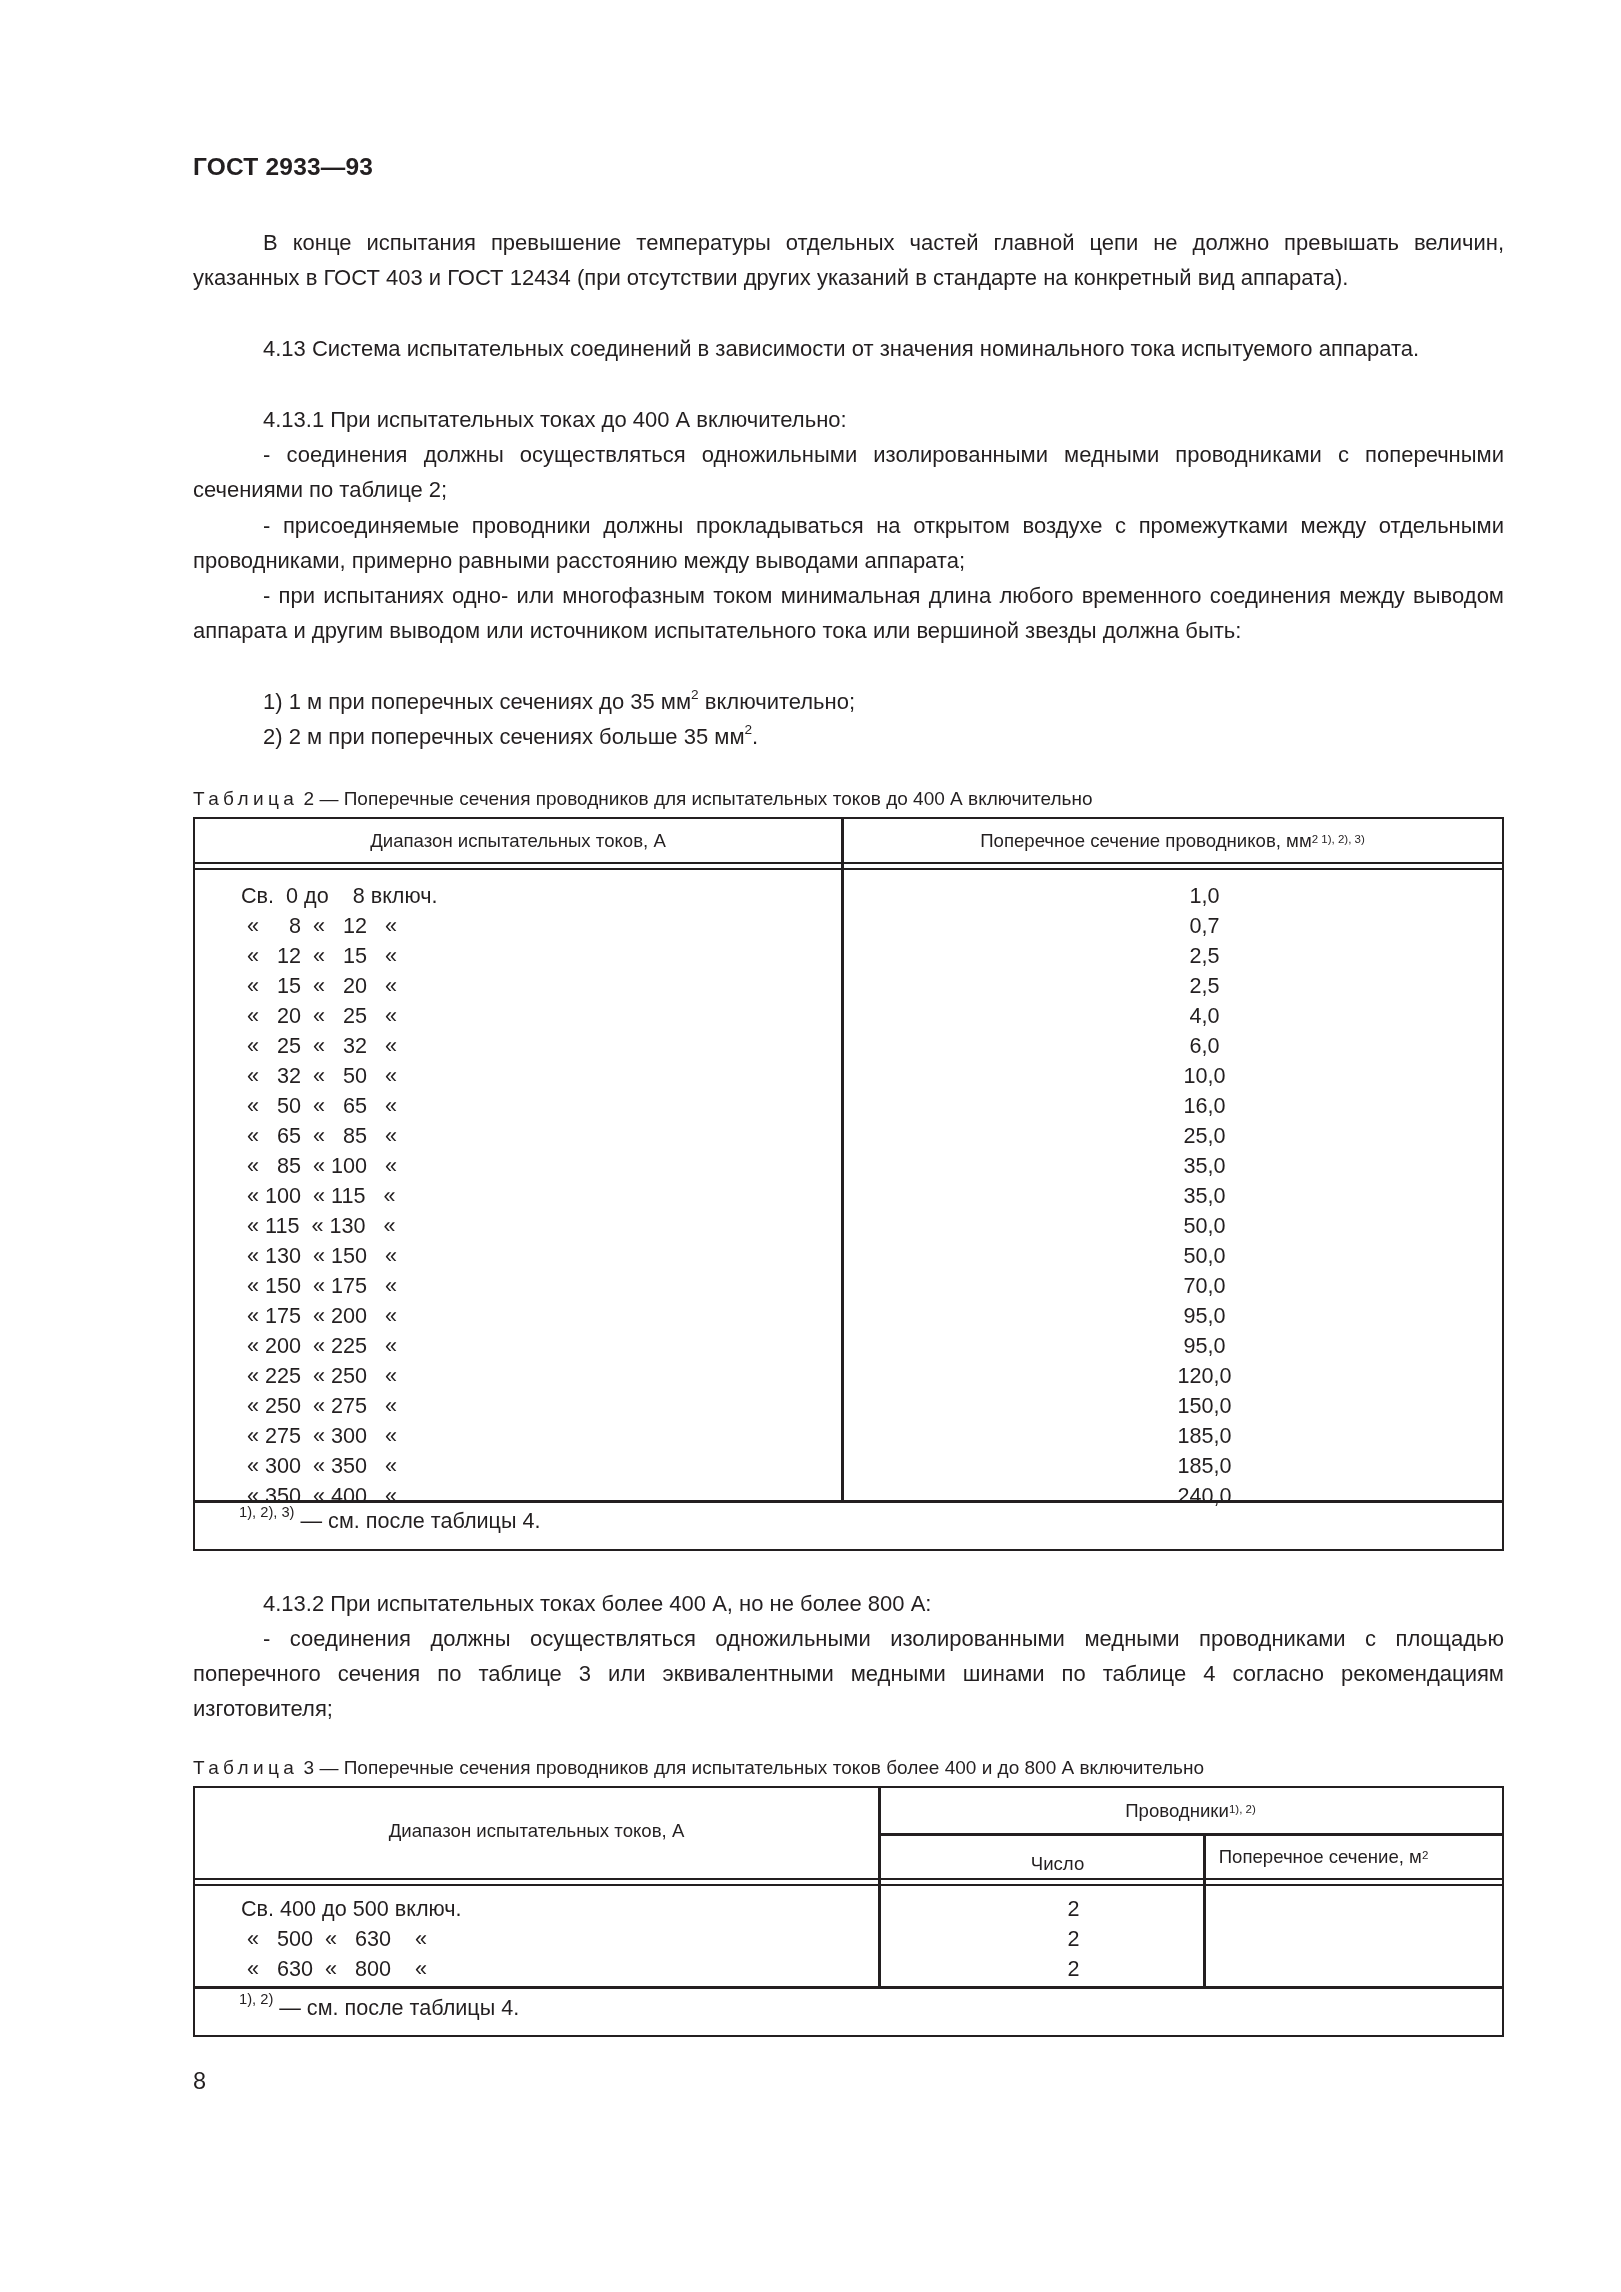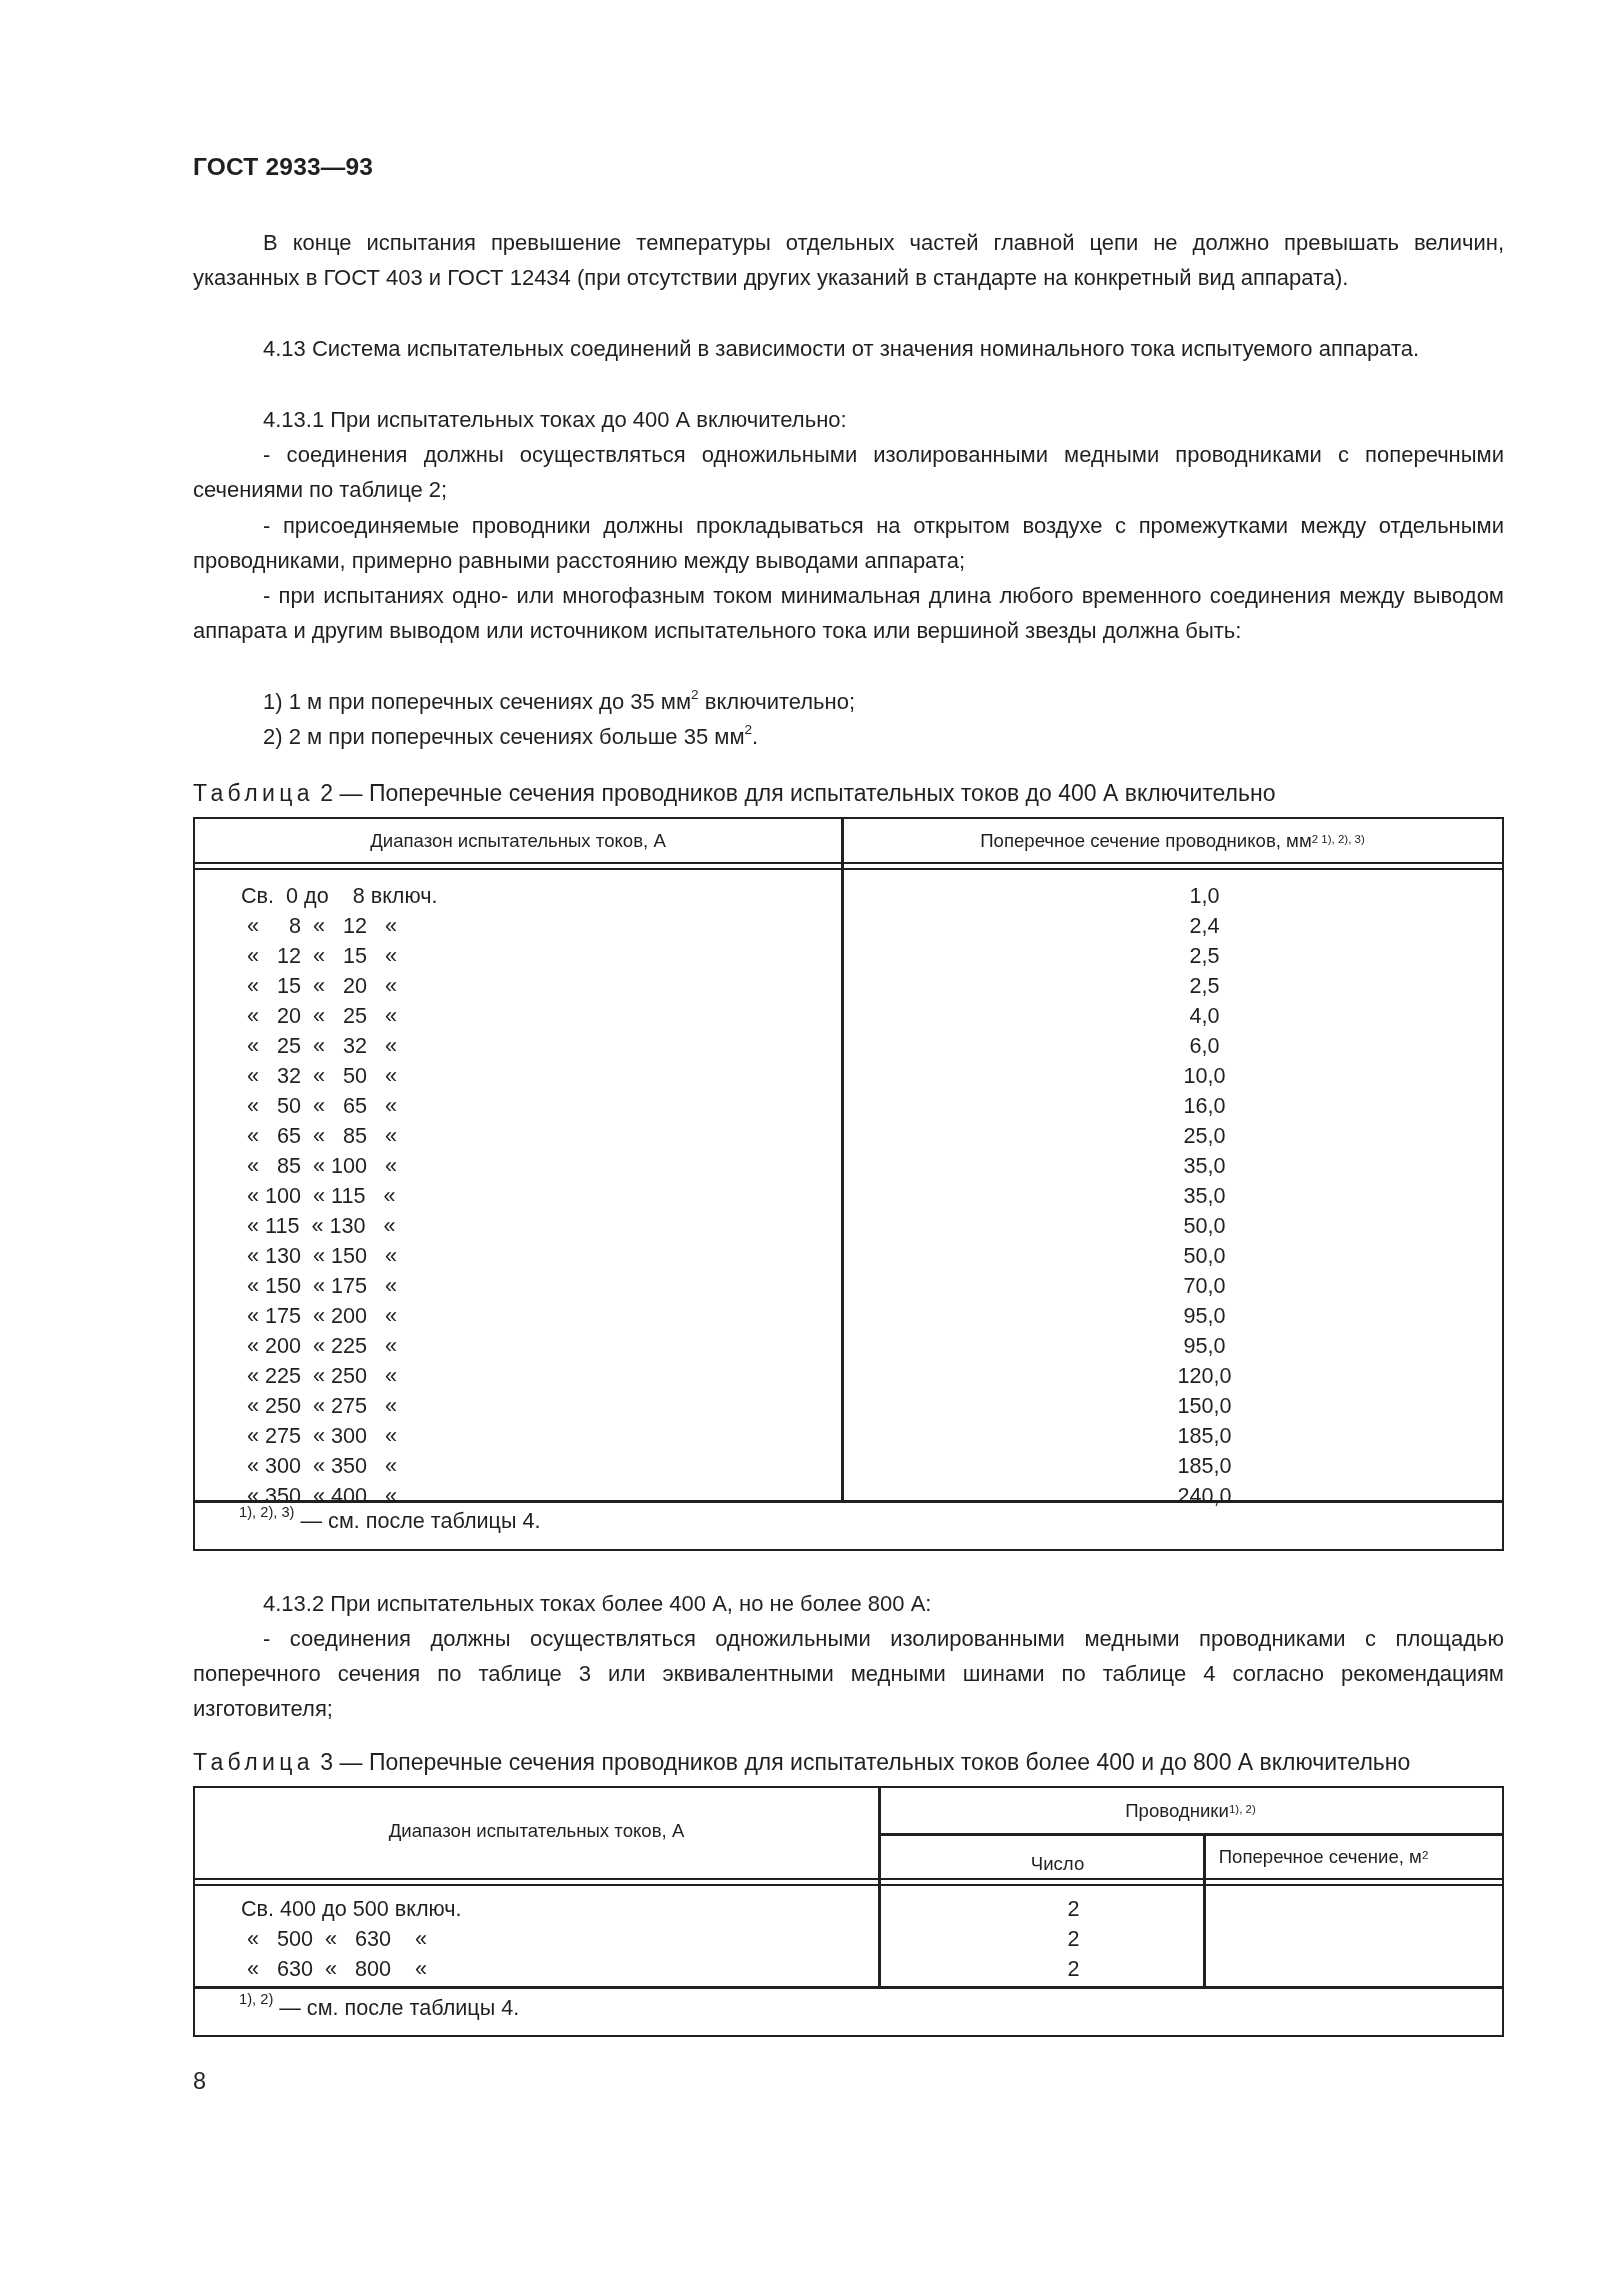--- a/index.html
+++ b/index.html
@@ -3,21 +3,21 @@
 <meta charset="utf-8">
 <style>
   html, body { margin: 0; padding: 0; background: #ffffff; }
   body { width: 1621px; height: 2293px; position: relative; overflow: hidden;
          font-family: "Liberation Sans", sans-serif; color: #231f20; }
   .abs { position: absolute; text-align: right; }
   .doc-header { left: 193px; top: 153px; font-size: 24.5px; font-weight: bold; letter-spacing: 0.2px; }
   .para { position: absolute; left: 193px; width: 1311px; font-size: 22px; line-height: 35px;
           text-align: justify; text-align-last: left; text-indent: 70px; margin: 0; }
   sup { font-size: 0.62em; line-height: 0; position: relative; top: -0.15em; vertical-align: super; }
-  .caption { position: absolute; left: 193px; font-size: 23px; white-space: nowrap; }
+  .caption { position: absolute; left: 193px; font-size: 19px; white-space: nowrap; margin-top: 8px; }
   .caption .lbl { letter-spacing: 4.4px; }
   .tbl { position: absolute; left: 193px; width: 1311px; border: 2.9px solid #231f20; box-sizing: border-box; }
   .cell { position: absolute; box-sizing: border-box; font-size: 19.6px; }
   .hdr { display: flex; align-items: center; justify-content: center; text-align: center; font-size: 18.6px; }
   .vline { position: absolute; top: 0; bottom: 0; width: 2.9px; background: #231f20; }
   .hline { position: absolute; left: 0; right: 0; height: 2.9px; background: #231f20; }
   .dline { position: absolute; left: 0; right: 0; height: 2px; background: #231f20; }
   .rows-left { position: absolute; font-size: 21.6px; line-height: 30px; white-space: pre; }
   .rows-center { position: absolute; font-size: 21.6px; line-height: 30px; text-align: center; margin-left: 32px; }
   .foot { position: absolute; font-size: 21.6px; white-space: nowrap; }
@@ -48,21 +48,21 @@
 
   <div class="cell hdr" style="left:0; top:0; width:646px; height:43px">Диапазон испытательных токов, А</div>
   <div class="cell hdr" style="left:649px; top:0; width:657px; height:43px">
       <span>Поперечное сечение проводников, мм</span>
       <sup>2 1), 2), 3)</sup>
     </div>
 
   <div class="rows-left" id="t2-ranges" style="left:46px; top:62px"><div>Св.  0 до    8 включ.</div><div> «     8  «   12   «</div><div> «   12  «   15   «</div><div> «   15  «   20   «</div><div> «   20  «   25   «</div><div> «   25  «   32   «</div><div> «   32  «   50   «</div><div> «   50  «   65   «</div><div> «   65  «   85   «</div><div> «   85  « 100   «</div><div> « 100  « 115   «</div><div> « 115  « 130   «</div><div> « 130  « 150   «</div><div> « 150  « 175   «</div><div> « 175  « 200   «</div><div> « 200  « 225   «</div><div> « 225  « 250   «</div><div> « 250  « 275   «</div><div> « 275  « 300   «</div><div> « 300  « 350   «</div><div> « 350  « 400   «</div></div>
   <div class="rows-center" id="t2-sections" style="left:649px; width:657px; top:62px">
       <div>1,0</div>
-      <div>2,4</div>
+      <div>0,7</div>
       <div>2,5</div>
       <div>2,5</div>
       <div>4,0</div>
       <div>6,0</div>
       <div>10,0</div>
       <div>16,0</div>
       <div>25,0</div>
       <div>35,0</div>
       <div>35,0</div>
       <div>50,0</div>

